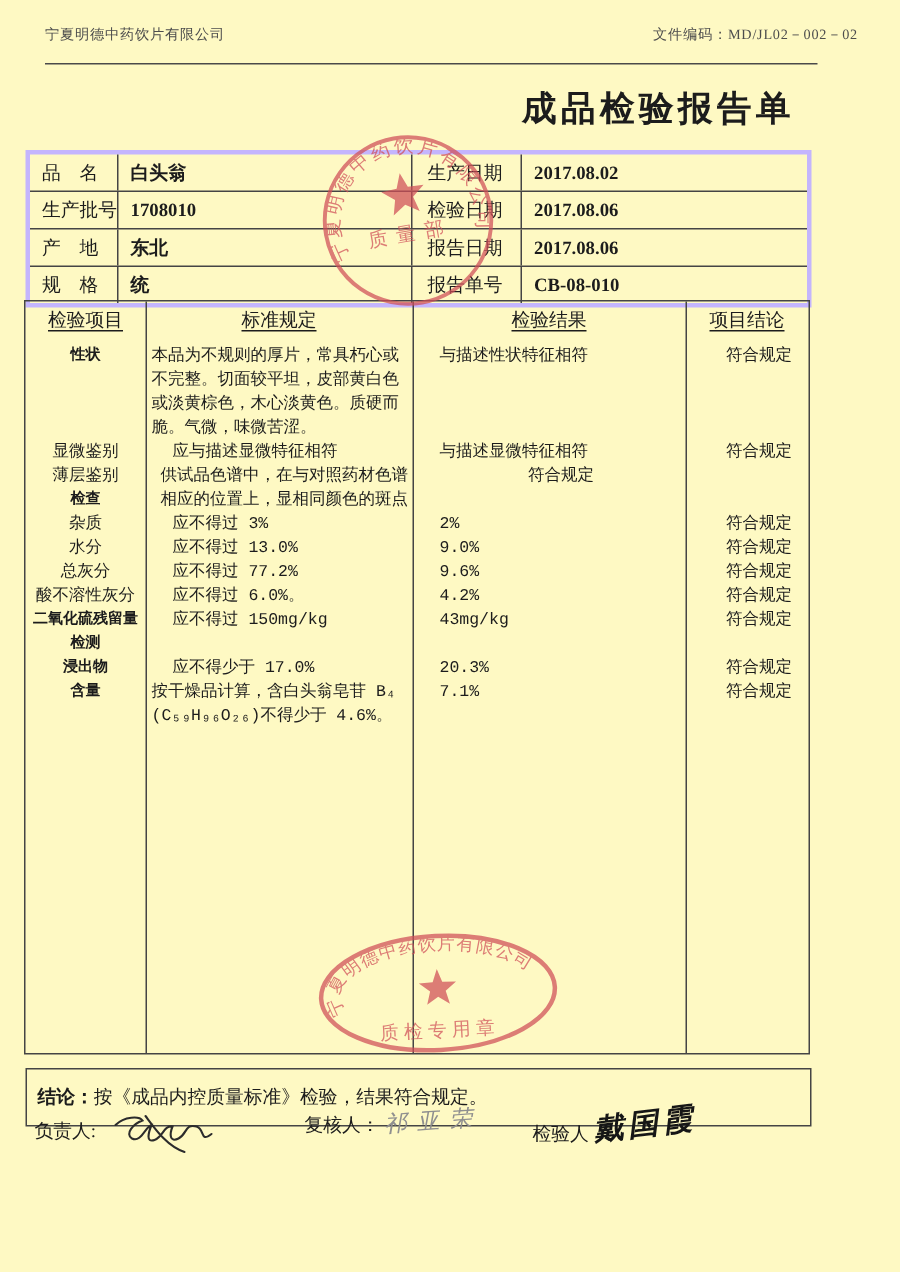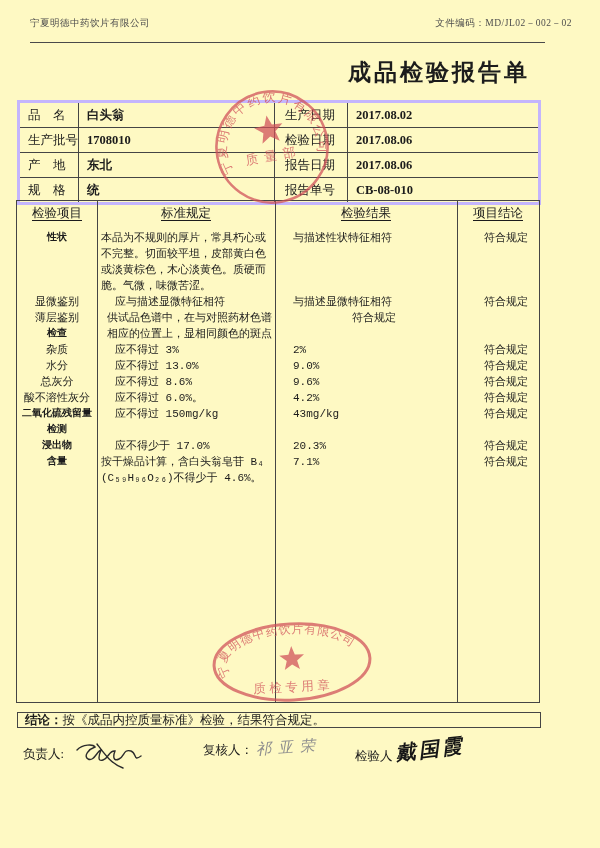--- a/index.html
+++ b/index.html
@@ -27,21 +27,21 @@
   .irow{display:grid;grid-template-columns:80px 178px 182px 82px;font-size:11px;line-height:16px;min-height:16px;}
   .irow.section{margin-top:-16px;}
   .cell{overflow:hidden;}
   .c-item{text-align:center;padding:0 2px;}
   .c-item.b{font-weight:bold;font-size:10px;}
   .c-std,.c-res{padding:0 18px;}
   .c-std.al-left{text-align:left;padding:0 4px;}
   .c-res.al-left{text-align:right;padding:0 3px;}
   .c-con{text-align:center;padding-left:16px;}
   
-  .conclusion{position:absolute;top:712px;left:17px;width:524px;height:16px;border:1px solid #454545;
+  .conclusion{position:absolute;top:712px;left:17px;width:524px;height:39px;border:1px solid #454545;
               box-sizing:border-box;display:flex;align-items:center;font-size:12.5px;padding-left:7px;}
   .conclusion .lab{font-weight:bold;}
   .signatures{position:absolute;top:740px;left:17px;width:540px;height:46px;}
   .sig-block{position:absolute;top:0;font-size:12.5px;}
   .sig-name{display:inline-block;font-style:italic;}
   .name-reviewer{color:#8f8f8f;font-size:15px;letter-spacing:7px;transform:rotate(-4deg) translateY(-2px);}
   .name-inspector{color:#161616;font-size:20px;font-weight:600;letter-spacing:3px;transform:rotate(-7deg) translateY(-4px);}
   .scribble{vertical-align:middle;margin-left:4px;}
   
   .stamp{position:absolute;opacity:.72;pointer-events:none;}
@@ -130,21 +130,21 @@
           <div class="cell c-con">符合规定</div>
         </div>
         <div class="irow">
           <div class="cell c-item">水分</div>
           <div class="cell c-std">应不得过 13.0%</div>
           <div class="cell c-res">9.0%</div>
           <div class="cell c-con">符合规定</div>
         </div>
         <div class="irow">
           <div class="cell c-item">总灰分</div>
-          <div class="cell c-std">应不得过 8.6%</div>
+          <div class="cell c-std">应不得过 77.2%</div>
           <div class="cell c-res">9.6%</div>
           <div class="cell c-con">符合规定</div>
         </div>
         <div class="irow">
           <div class="cell c-item">酸不溶性灰分</div>
           <div class="cell c-std">应不得过 6.0%。</div>
           <div class="cell c-res">4.2%</div>
           <div class="cell c-con">符合规定</div>
         </div>
         <div class="irow">

